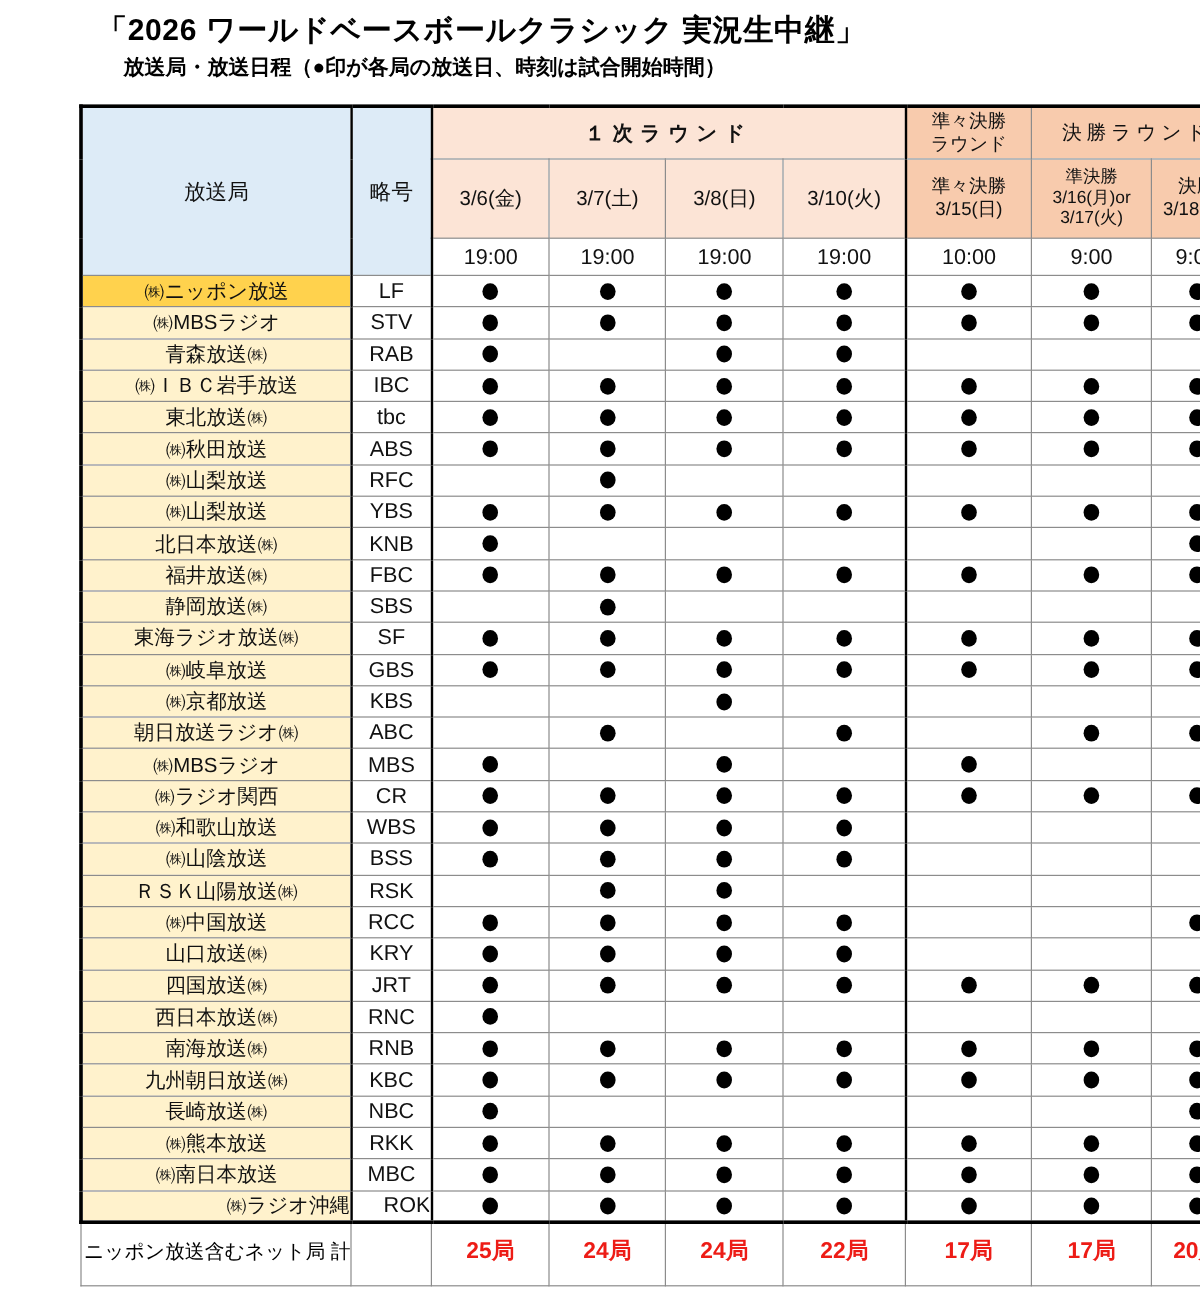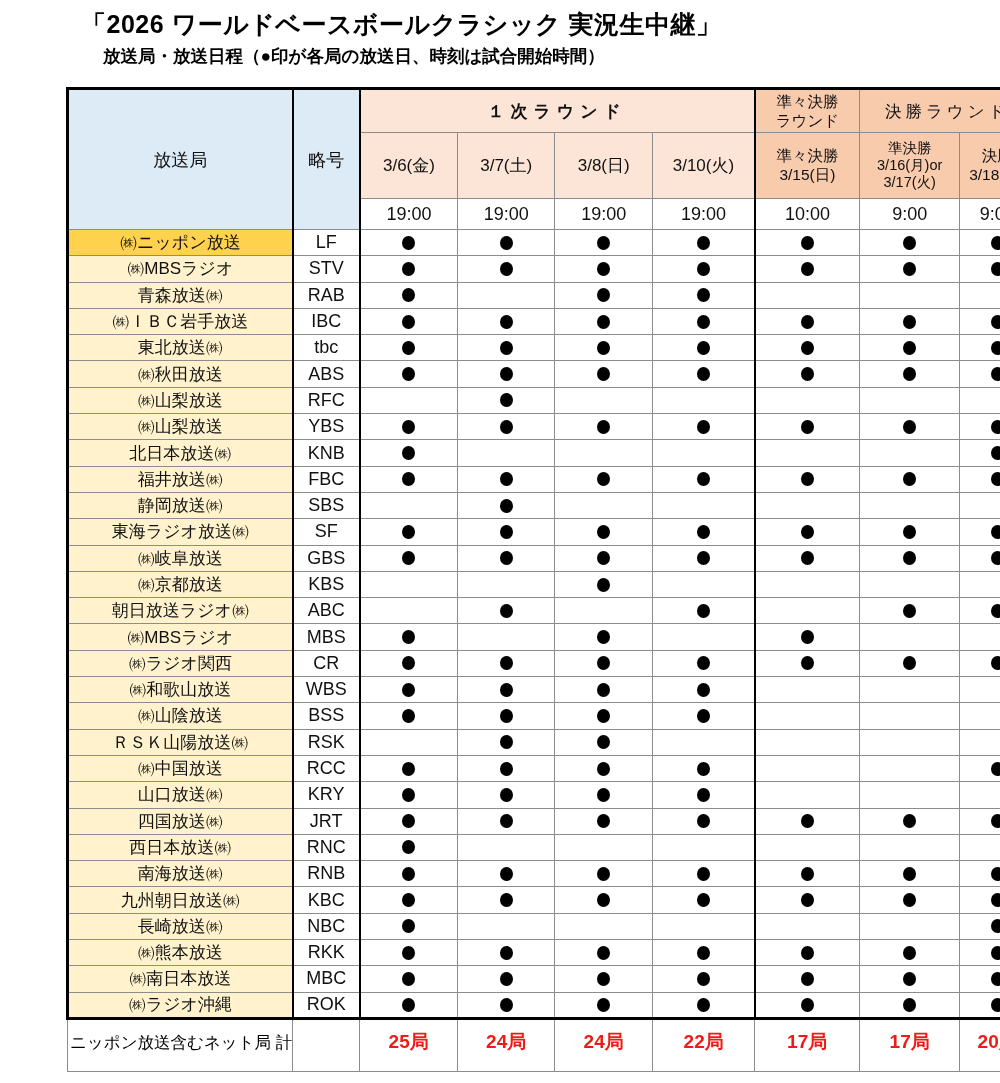--- a/index.html
+++ b/index.html
@@ -57,21 +57,21 @@
     background:var(--station-cream);font-size:17px;
     border-left:3px solid var(--border-black);border-right:2px solid var(--border-black);
   }
   tbody.rows td.st.hl{background:var(--highlight-gold);}
   tbody.rows td.abbr{
     background:#fff;font-size:18px;border-right:2px solid var(--border-black);border-radius:10px;
   }
   tbody.rows td.mark{background:#fff;}
   tbody.rows td.mark.sec{border-left:2px solid var(--border-black);}
   tbody.rows td.mark.last{border-right:3px solid var(--border-black);}
-  tbody.rows tr:last-child td{border-bottom:3px solid var(--border-black);}
+  tbody.rows tr:last-child td{border-bottom:3px solid var(--border-black);text-align:right;}
   .dot{width:13px;height:14px;border-radius:50%;background:#000;margin:0 auto;}
   
   tfoot tr{height:53px;}
   tfoot td{border:1px solid var(--grid-gray);background:#fff;vertical-align:bottom;}
   tfoot td.flabel{
     text-align:right;font-size:16.5px;color:#000;padding:0 0 4px 2px;white-space:nowrap;
   }
   tfoot td.tot{
     color:var(--total-red);font-weight:700;font-size:19px;padding-bottom:7px;
   }

